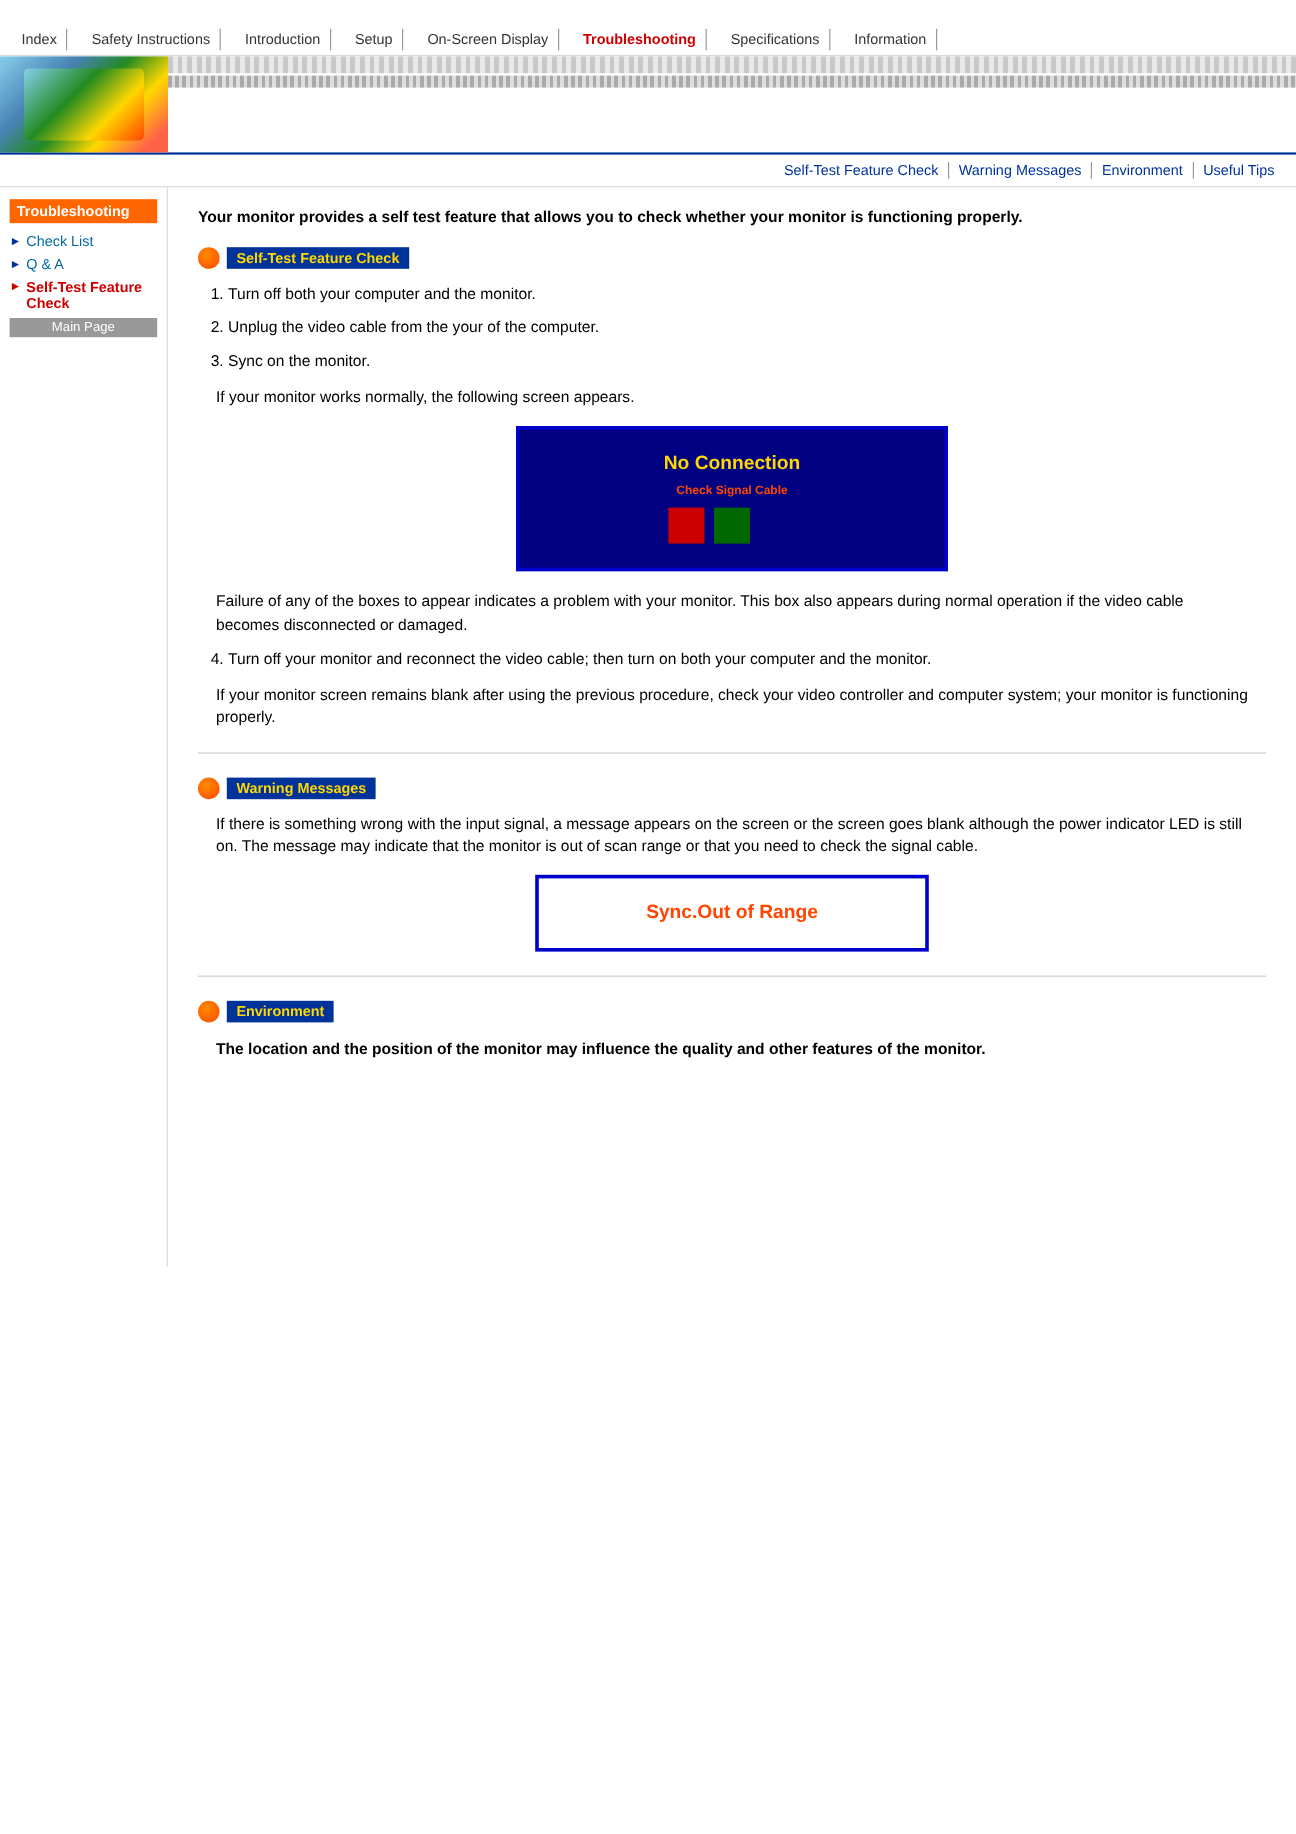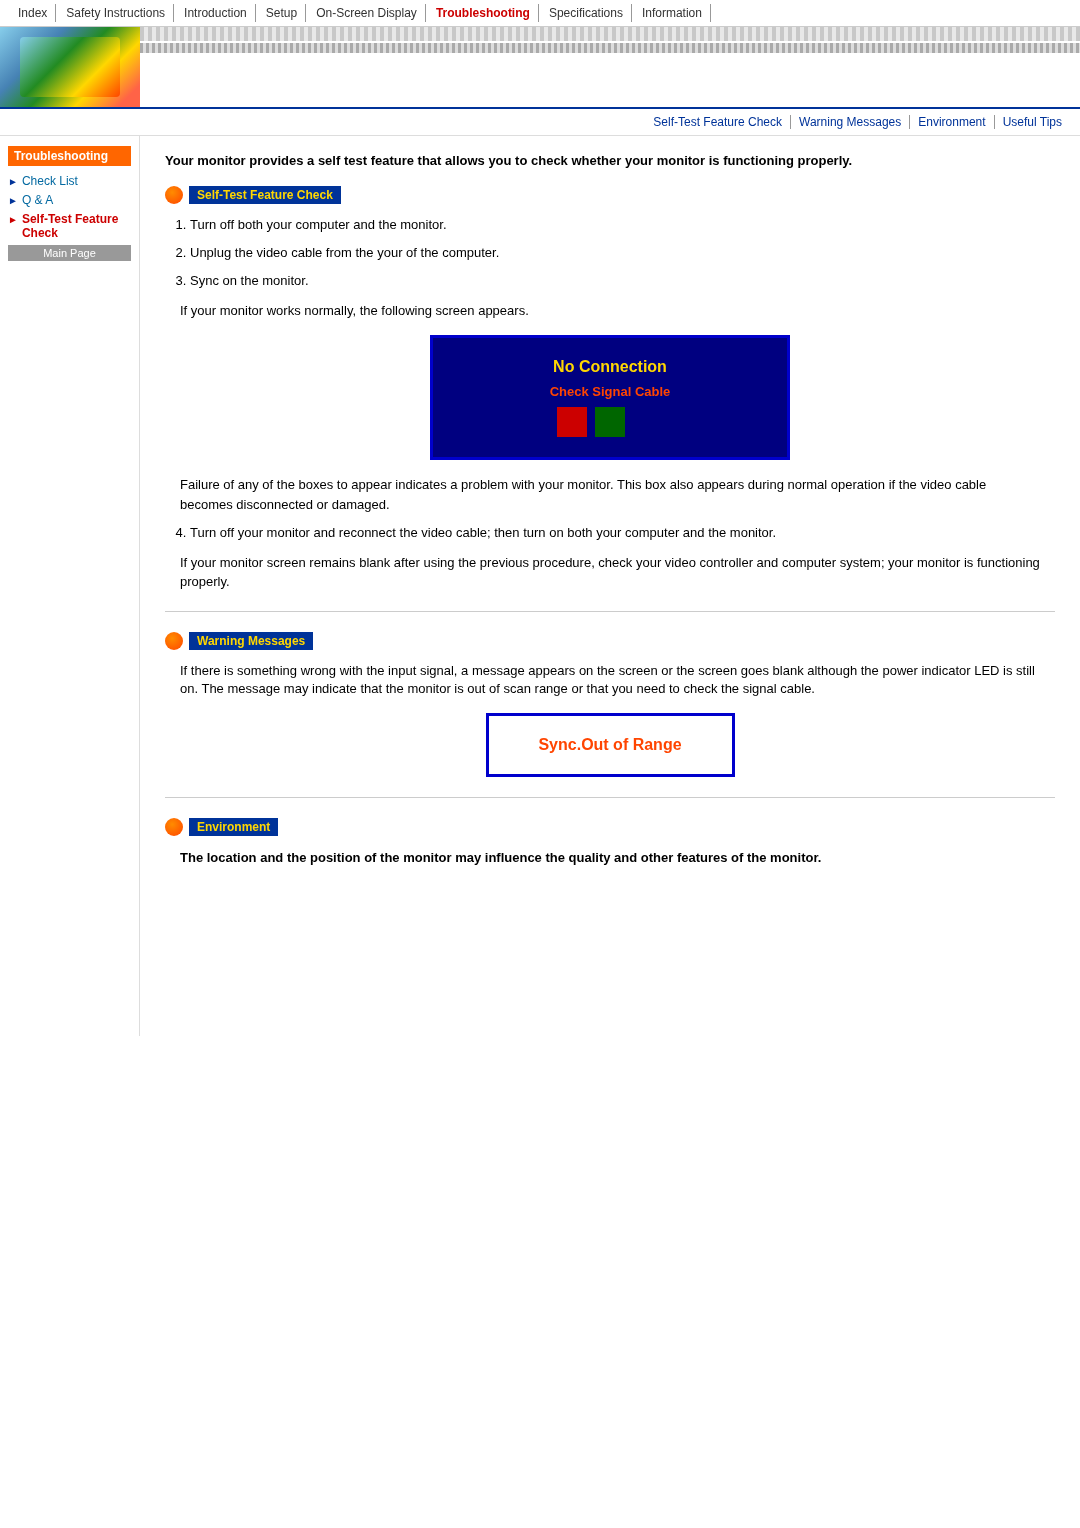--- a/index.html
+++ b/index.html
@@ -5,22 +5,23 @@
     * { margin: 0; padding: 0; box-sizing: border-box; }
     body { font-family: Arial, sans-serif; font-size: 13px; background: #fff; color: #000; width: 1080px; }
 
     
     .top-nav {
       background: #fff;
       border-bottom: 1px solid #ccc;
       padding: 4px 10px;
       display: flex;
       align-items: center;
-      gap: 2px;
-      font-size: 12px;
+      gap: 12px;
+      font-size: 12px;
+      margin-top: 20px;
     }
     .top-nav a {
       color: #333;
       text-decoration: none;
       padding: 2px 8px;
       border-right: 1px solid #999;
     }
     .top-nav a:first-child { border-left: none; }
     .top-nav a.active { color: #cc0000; font-weight: bold; }
 
@@ -200,21 +201,21 @@
     }
     .no-connection-title {
       color: #FFD700;
       font-weight: bold;
       font-size: 16px;
       margin-bottom: 8px;
     }
     .no-connection-subtitle {
       color: #FF4500;
       font-weight: bold;
-      font-size: 13px;
+      font-size: 10px;
       margin-bottom: 4px;
     }
     .color-squares {
       display: flex;
       justify-content: center;
       gap: 8px;
       margin-top: 8px;
     }
     .color-sq {
       width: 30px;
@@ -230,21 +231,21 @@
     .section-divider {
       border: none;
       border-top: 1px solid #ccc;
       margin: 20px 0;
     }
 
     
     .sync-box {
       background: #fff;
       border: 3px solid #0000cc;
-      width: 249px;
+      width: 328px;
       margin: 15px auto;
       padding: 20px 30px;
       text-align: center;
     }
     .sync-text {
       color: #FF4500;
       font-weight: bold;
       font-size: 16px;
     }
 

